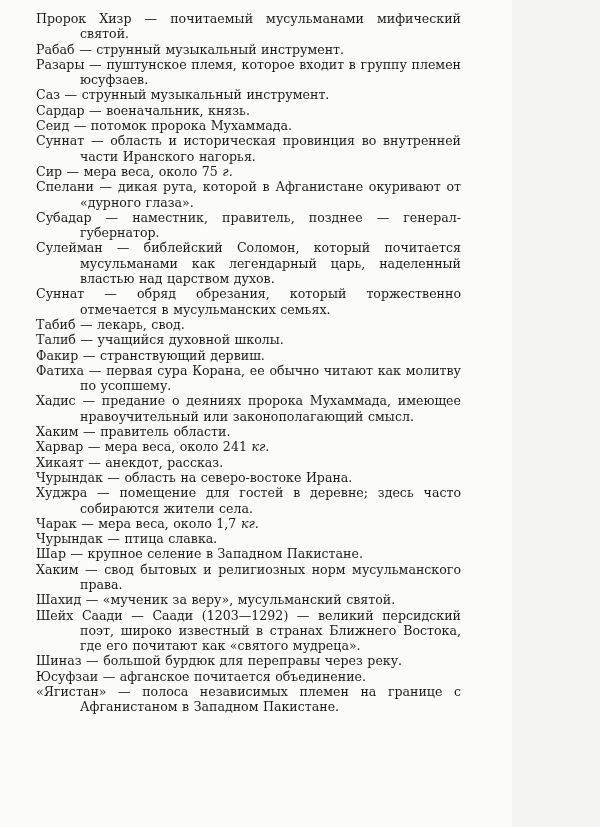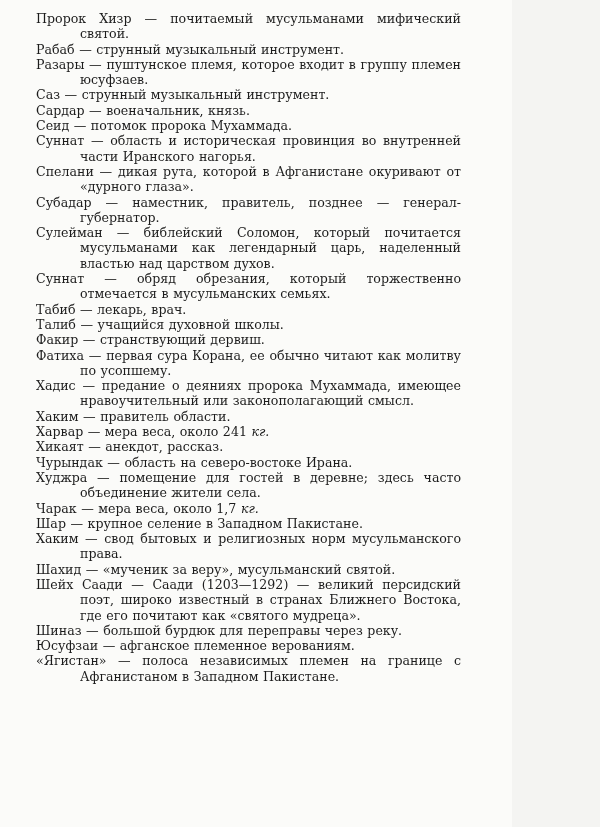--- a/index.html
+++ b/index.html
@@ -33,36 +33,38 @@
 
 <main class="page">
   <section>
       <p class="entry"><span class="term">Пророк Хизр</span><span> — </span><span>почитаемый мусульманами мифический святой.</span></p>
       <p class="entry"><span class="term">Рабаб</span><span> — </span><span>струнный музыкальный инструмент.</span></p>
       <p class="entry"><span class="term">Разары</span><span> — </span><span>пуштунское племя, которое входит в группу племен юсуфзаев.</span></p>
       <p class="entry"><span class="term">Саз</span><span> — </span><span>струнный музыкальный инструмент.</span></p>
       <p class="entry"><span class="term">Сардар</span><span> — </span><span>военачальник, князь.</span></p>
       <p class="entry"><span class="term">Сеид</span><span> — </span><span>потомок пророка Мухаммада.</span></p>
       <p class="entry"><span class="term">Суннат</span><span> — </span><span>область и историческая провинция во внутренней части Иранского нагорья.</span></p>
+      <p class="entry"><span class="term">Сир</span><span> — </span><span>мера веса, около 75</span> <span class="unit">г.</span></p>
       <p class="entry"><span class="term">Спелани</span><span> — </span><span>дикая рута, которой в Афганистане окуривают от «дурного глаза».</span></p>
       <p class="entry"><span class="term">Субадар</span><span> — </span><span>наместник, правитель, позднее — генерал-губернатор.</span></p>
       <p class="entry"><span class="term">Сулейман</span><span> — </span><span>библейский Соломон, который почитается мусульманами как легендарный царь, наделенный властью над царством духов.</span></p>
       <p class="entry"><span class="term">Суннат</span><span> — </span><span>обряд обрезания, который торжественно отмечается в мусульманских семьях.</span></p>
-      <p class="entry"><span class="term">Табиб</span><span> — </span><span>лекарь, врач.</span></p>
+      <p class="entry"><span class="term">Табиб</span><span> — </span><span>лекарь, свод.</span></p>
       <p class="entry"><span class="term">Талиб</span><span> — </span><span>учащийся духовной школы.</span></p>
       <p class="entry"><span class="term">Факир</span><span> — </span><span>странствующий дервиш.</span></p>
       <p class="entry"><span class="term">Фатиха</span><span> — </span><span>первая сура Корана, ее обычно читают как молитву по усопшему.</span></p>
       <p class="entry"><span class="term">Хадис</span><span> — </span><span>предание о деяниях пророка Мухаммада, имеющее нравоучительный или законополагающий смысл.</span></p>
       <p class="entry"><span class="term">Хаким</span><span> — </span><span>правитель области.</span></p>
       <p class="entry"><span class="term">Харвар</span><span> — </span><span>мера веса, около 241</span> <span class="unit">кг.</span></p>
       <p class="entry"><span class="term">Хикаят</span><span> — </span><span>анекдот, рассказ.</span></p>
       <p class="entry"><span class="term">Чурындак</span><span> — </span><span>область на северо-востоке Ирана.</span></p>
-      <p class="entry"><span class="term">Худжра</span><span> — </span><span>помещение для гостей в деревне; здесь часто объединение жители села.</span></p>
+      <p class="entry"><span class="term">Худжра</span><span> — </span><span>помещение для гостей в деревне; здесь часто собираются жители села.</span></p>
       <p class="entry"><span class="term">Чарак</span><span> — </span><span>мера веса, около 1,7</span> <span class="unit">кг.</span></p>
+      <p class="entry"><span class="term">Чурындак</span><span> — </span><span>птица славка.</span></p>
       <p class="entry"><span class="term">Шар</span><span> — </span><span>крупное селение в Западном Пакистане.</span></p>
       <p class="entry"><span class="term">Хаким</span><span> — </span><span>свод бытовых и религиозных норм мусульманского права.</span></p>
       <p class="entry"><span class="term">Шахид</span><span> — </span><span>«мученик за веру», мусульманский святой.</span></p>
       <p class="entry"><span class="term">Шейх Саади</span><span> — </span><span>Саади (1203—1292) — великий персидский поэт, широко известный в странах Ближнего Востока, где его почитают как «святого мудреца».</span></p>
       <p class="entry"><span class="term">Шиназ</span><span> — </span><span>большой бурдюк для переправы через реку.</span></p>
-      <p class="entry"><span class="term">Юсуфзаи</span><span> — </span><span>афганское племенное верованиям.</span></p>
+      <p class="entry"><span class="term">Юсуфзаи</span><span> — </span><span>афганское почитается объединение.</span></p>
       <p class="entry"><span class="term">«Ягистан»</span><span> — </span><span>полоса независимых племен на границе с Афганистаном в Западном Пакистане.</span></p>
     </section>
 </main>
 
 </body></html>

